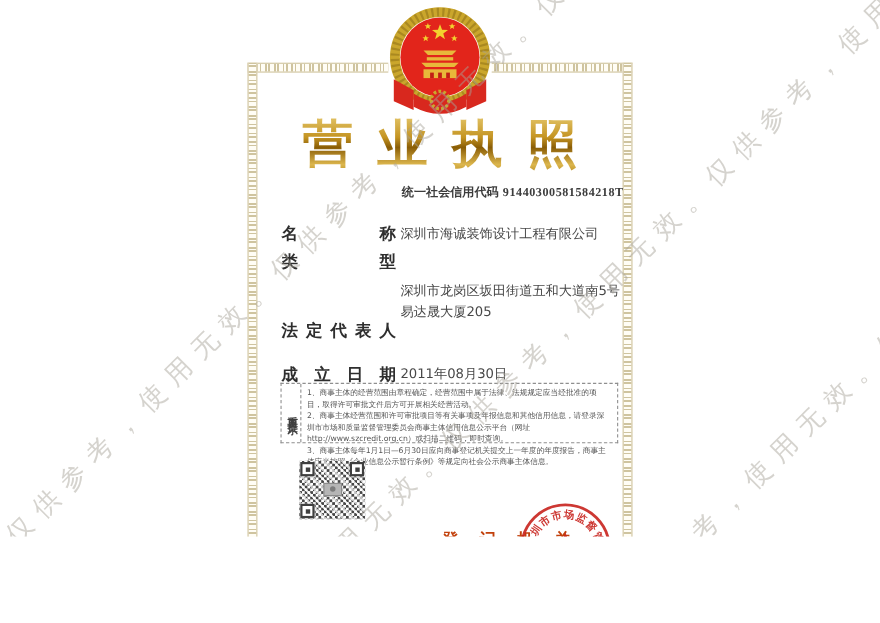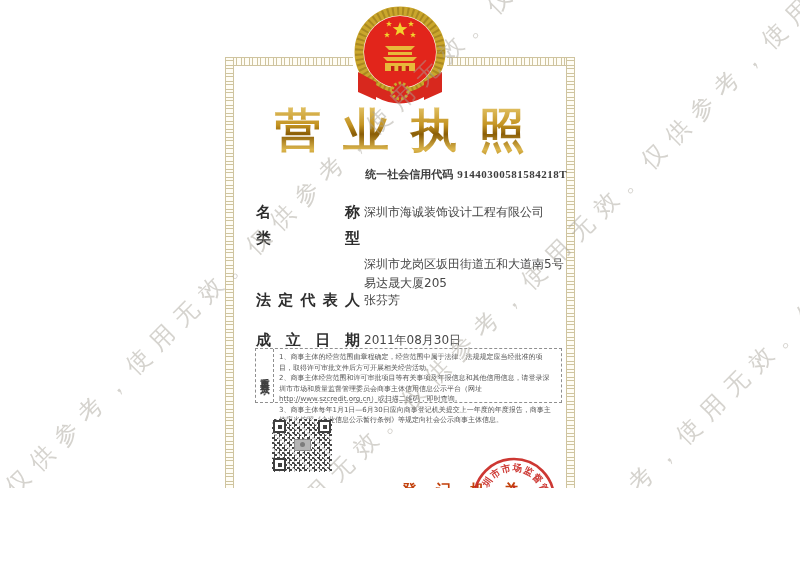--- a/index.html
+++ b/index.html
@@ -119,21 +119,20 @@
   <div class="code-line">
     <span>统一社会信用代码</span>
     <span class="val">91440300581584218T</span>
   </div>
 
   <div class="f-label r1">名称</div>
   <div class="f-value r1">深圳市海诚装饰设计工程有限公司</div>
   <div class="f-label r2">类型</div>
   <div class="f-value r3">深圳市龙岗区坂田街道五和大道南5号易达晟大厦205</div>
   <div class="f-label r4">法定代表人</div>
-  <div class="f-value r4">张芬芳</div>
   <div class="f-label r5">成立日期</div>
   <div class="f-value r5">2011年08月30日</div>
 
   <div class="notice">
     <div class="notice-label">重要提示</div>
     <div class="notice-body">
       <div>1、商事主体的经营范围由章程确定，经营范围中属于法律、法规规定应当经批准的项目，取得许可审批文件后方可开展相关经营活动。</div>
       <div>2、商事主体经营范围和许可审批项目等有关事项及年报信息和其他信用信息，请登录深圳市市场和质量监督管理委员会商事主体信用信息公示平台（网址http://www.szcredit.org.cn）或扫描二维码，即时查询。</div>
       <div>3、商事主体每年1月1日—6月30日应向商事登记机关提交上一年度的年度报告，商事主体应当按照《企业信息公示暂行条例》等规定向社会公示商事主体信息。</div>
     </div>

